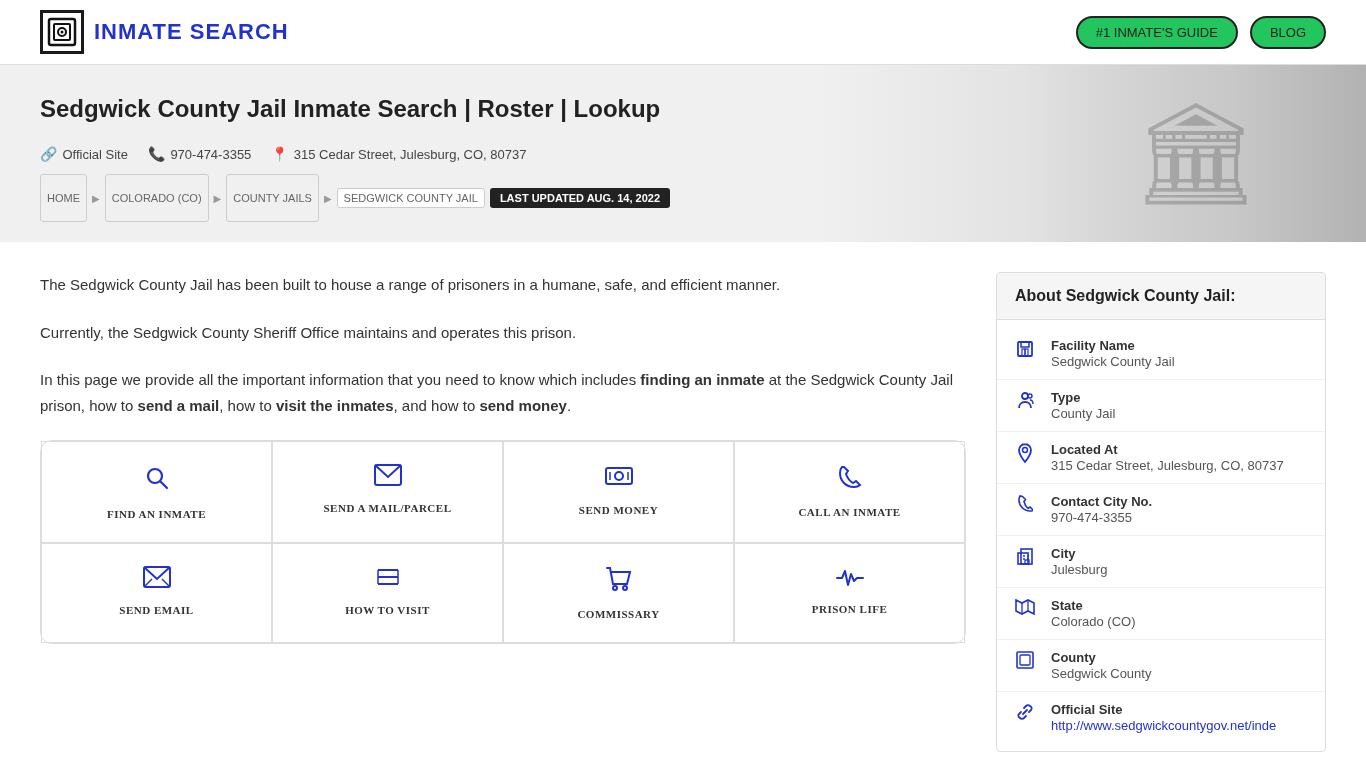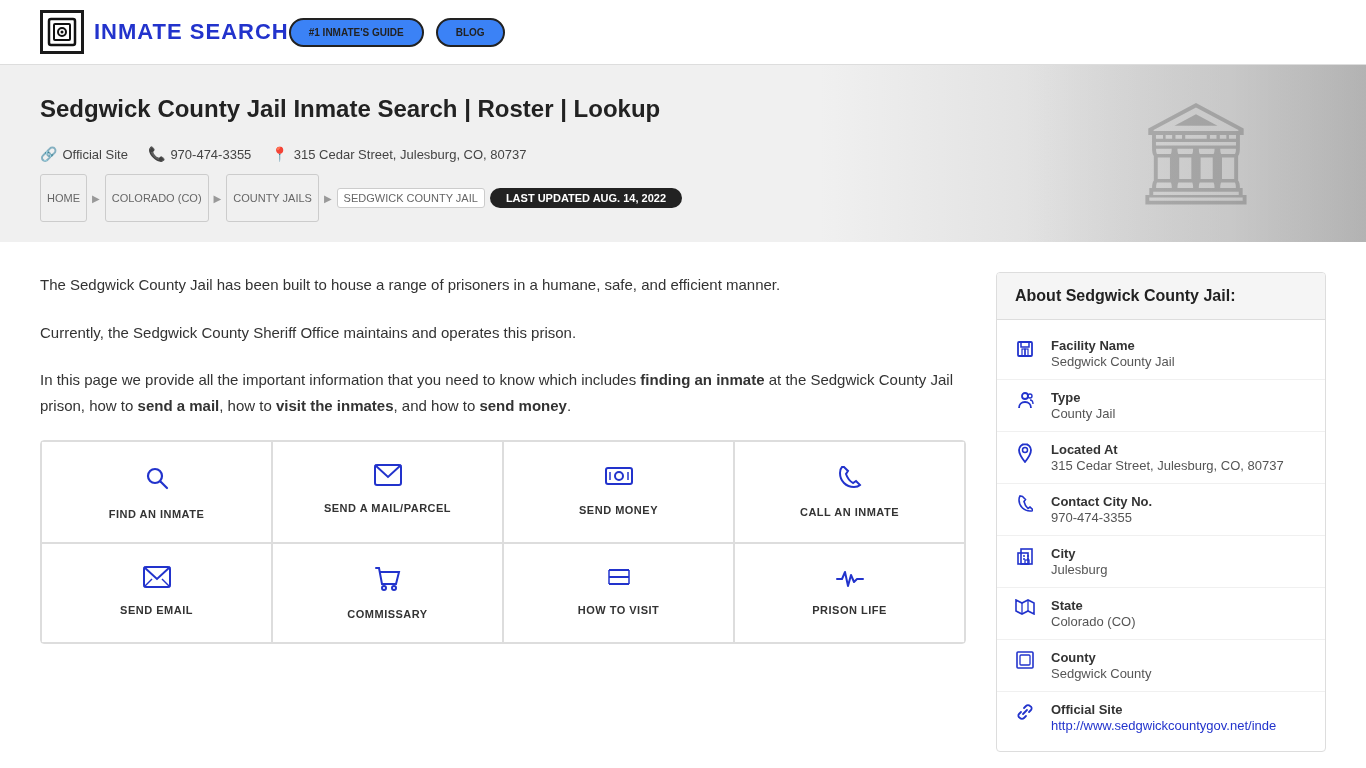--- a/index.html
+++ b/index.html
@@ -2,21 +2,21 @@
 <html><head>
   <meta charset="utf-8">
   <style>
     * { box-sizing: border-box; margin: 0; padding: 0; }
     body { font-family: Arial, sans-serif; font-size: 15px; color: #333; background: #fff; }
 
     
     .header {
       display: flex;
       align-items: center;
-      justify-content: flex-start;
+      justify-content: space-between;
       padding: 10px 40px;
       border-bottom: 1px solid #ddd;
       position: relative;
       z-index: 10;
       background: #fff;
     }
     .logo-area {
       display: flex;
       align-items: center;
       gap: 10px;
@@ -37,23 +37,23 @@
       letter-spacing: 1px;
     }
     .header-nav {
       display: flex;
       gap: 12px;
     }
     .header-btn {
       border: 2px solid #222;
       border-radius: 20px;
       padding: 7px 18px;
-      background: #3b82f6;
-      font-size: 10px;
-      font-weight: 700;
+      background: #22c55e;
+      font-size: 13px;
+      font-weight: 400;
       cursor: pointer;
       color: #222;
     }
 
     
     .hero-section {
       background: linear-gradient(to right, #f0f0f0 60%, #ccc 100%);
       padding: 30px 40px 20px 40px;
       position: relative;
       overflow: hidden;
@@ -127,24 +127,24 @@
     }
     .breadcrumb .sep { color: #999; font-size: 10px; }
     .breadcrumb .current {
       padding: 3px 6px;
       border: 1px solid #ccc;
       border-radius: 3px;
       font-size: 11px;
       background: #fff;
     }
     .updated-badge {
-      padding: 4px 16px;
+      padding: 4px 10px;
       background: #222;
       color: #fff;
-      border-radius: 10px;
+      border-radius: 3px;
       font-size: 11px;
       font-weight: 600;
     }
 
     
     .main-layout {
       display: flex;
       gap: 0;
       max-width: 1366px;
       margin: 0 auto;
@@ -165,24 +165,25 @@
       margin-bottom: 22px;
       line-height: 1.7;
       color: #333;
       font-size: 15px;
     }
     .content-area p strong { font-weight: 700; }
 
     
     .action-grid {
       border: 1px solid #ddd;
-      border-radius: 4px;
+      border-radius: 12px;
       display: grid;
       grid-template-columns: repeat(4, 1fr);
       margin-top: 10px;
+      font-family: Liberation Serif, serif;
     }
     .action-cell {
       border: 1px solid #ddd;
       padding: 22px 10px;
       display: flex;
       flex-direction: column;
       align-items: center;
       gap: 10px;
       cursor: pointer;
       text-decoration: none;
@@ -357,39 +358,39 @@
             <rect x="1" y="1" width="26" height="20" rx="2" stroke="#2233cc" stroke-width="2" fill="none"></rect>
             <polyline points="1,1 14,13 27,1" stroke="#2233cc" stroke-width="2" fill="none"></polyline>
             <line x1="1" y1="21" x2="9" y2="13" stroke="#2233cc" stroke-width="1.5"></line>
             <line x1="27" y1="21" x2="19" y2="13" stroke="#2233cc" stroke-width="1.5"></line>
           </svg>
         </span>
         <span class="action-cell-label">SEND EMAIL</span>
       </a>
       <a class="action-cell" href="#">
         <span class="action-cell-icon">
-          <svg width="28" height="26" viewBox="0 0 28 26" fill="none">
-            <path d="M2 2H5L8 18H22L25 6H7" stroke="#2233cc" stroke-width="2" fill="none" stroke-linecap="round"></path>
-            <circle cx="10" cy="22" r="2" stroke="#2233cc" stroke-width="2" fill="none"></circle>
-            <circle cx="20" cy="22" r="2" stroke="#2233cc" stroke-width="2" fill="none"></circle>
-          </svg>
-        </span>
-        <span class="action-cell-label">COMMISSARY</span>
-      </a>
-      <a class="action-cell" href="#">
-        <span class="action-cell-icon">
           <svg width="26" height="22" viewBox="0 0 26 22" fill="none">
             <line x1="3" y1="4" x2="23" y2="4" stroke="#2233cc" stroke-width="2"></line>
             <line x1="3" y1="11" x2="23" y2="11" stroke="#2233cc" stroke-width="2"></line>
             <line x1="3" y1="18" x2="23" y2="18" stroke="#2233cc" stroke-width="2"></line>
             <line x1="3" y1="4" x2="3" y2="18" stroke="#2233cc" stroke-width="1.5"></line>
             <line x1="23" y1="4" x2="23" y2="18" stroke="#2233cc" stroke-width="1.5"></line>
           </svg>
         </span>
         <span class="action-cell-label">HOW TO VISIT</span>
+      </a>
+      <a class="action-cell" href="#">
+        <span class="action-cell-icon">
+          <svg width="28" height="26" viewBox="0 0 28 26" fill="none">
+            <path d="M2 2H5L8 18H22L25 6H7" stroke="#2233cc" stroke-width="2" fill="none" stroke-linecap="round"></path>
+            <circle cx="10" cy="22" r="2" stroke="#2233cc" stroke-width="2" fill="none"></circle>
+            <circle cx="20" cy="22" r="2" stroke="#2233cc" stroke-width="2" fill="none"></circle>
+          </svg>
+        </span>
+        <span class="action-cell-label">COMMISSARY</span>
       </a>
       <a class="action-cell" href="#">
         <span class="action-cell-icon">
           <svg width="28" height="18" viewBox="0 0 28 18" fill="none">
             <polyline points="1,9 6,9 9,2 12,16 15,5 18,12 21,9 27,9" stroke="#2233cc" stroke-width="2" fill="none" stroke-linecap="round" stroke-linejoin="round"></polyline>
           </svg>
         </span>
         <span class="action-cell-label">PRISON LIFE</span>
       </a>
     </div>

